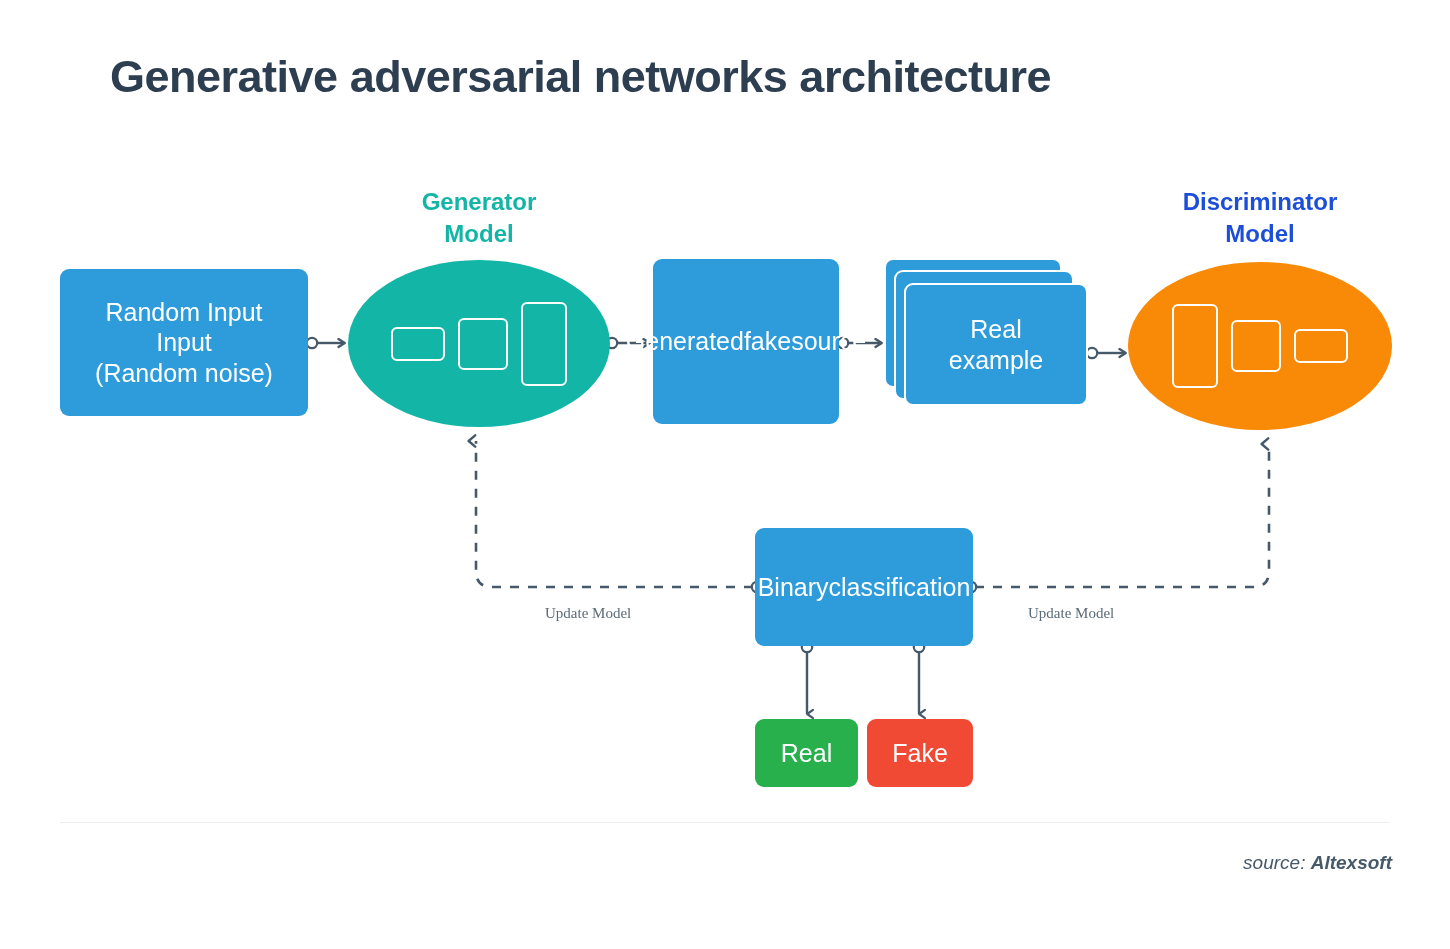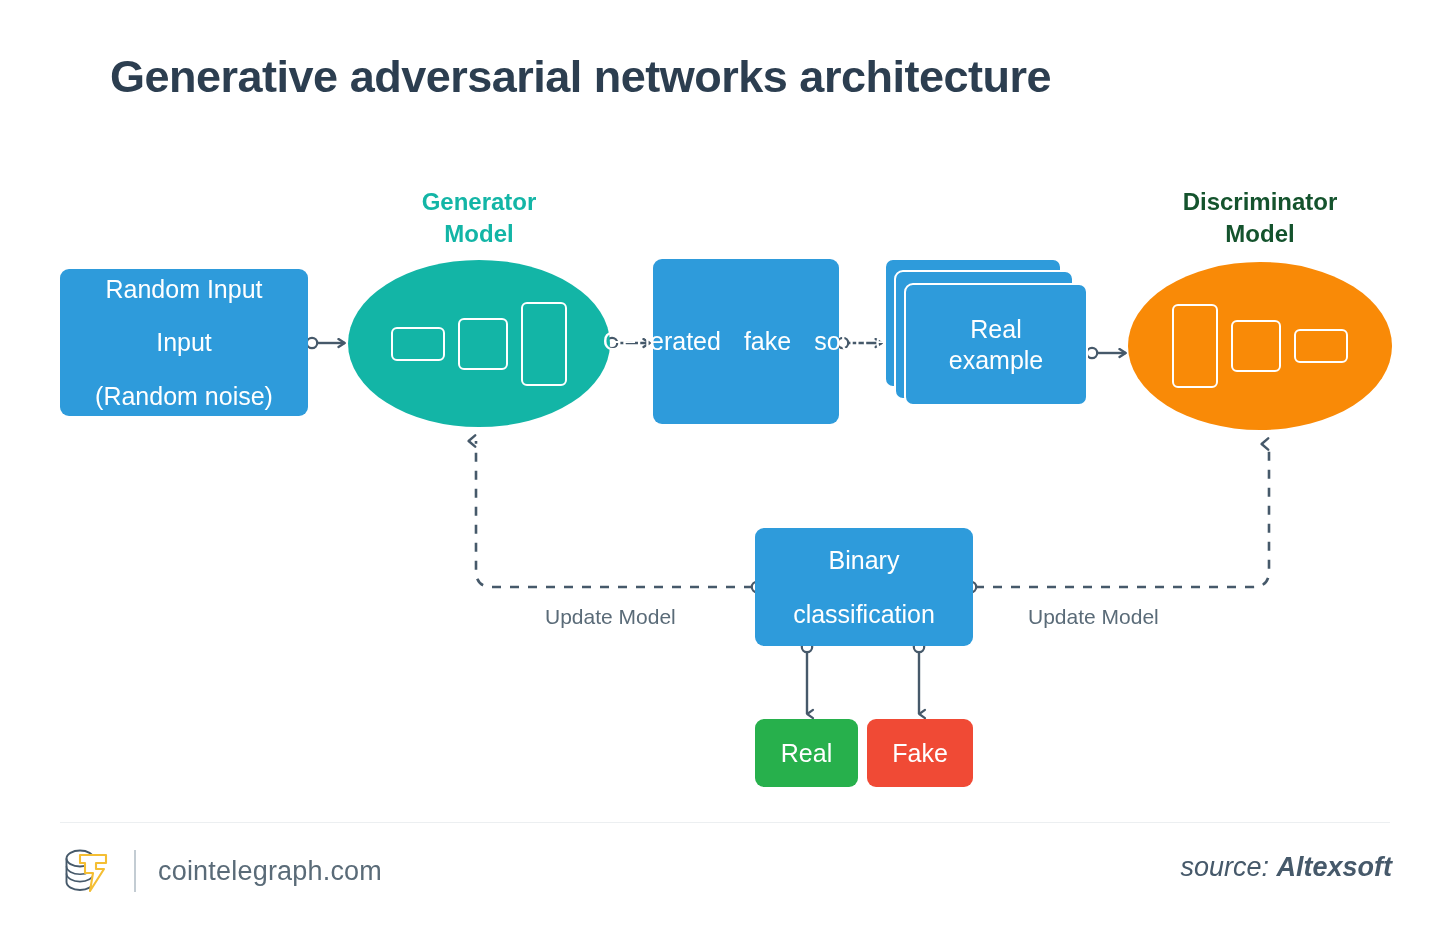--- a/index.html
+++ b/index.html
@@ -41,21 +41,21 @@
     color: #ffffff;
     display: flex;
     align-items: center;
     justify-content: center;
     text-align: center;
     box-sizing: border-box;
     line-height: 1.22;
   }
   .node-box .line { display: block; }
 
-  .blue   { background: #2E9BDB; gap: 23px; }
+  .blue   { background: #2E9BDB; }
   .green  { background: #27B04C; }
   .red    { background: #F04A35; }
 
   
   #random-input-vector {
     left: 60px; top: 269px; width: 248px; height: 147px;
     font-size: 25px;
     flex-direction: column;
   }
   #random-input-vector .sub { font-size: 25px; }
@@ -83,21 +83,21 @@
     left: 20px; top: 25px; width: 184px; height: 123px;
     display: flex; align-items: center; justify-content: center;
     color: #ffffff; font-size: 25px; text-align: center; line-height: 1.22;
     flex-direction: column;
     border: 2px solid #ffffff;
   }
 
   #binary-classification {
     left: 755px; top: 528px; width: 218px; height: 118px;
     font-size: 25px;
-    flex-direction: column;
+    flex-direction: row;
   }
 
   #real-outcome {
     left: 755px; top: 719px; width: 103px; height: 68px;
     font-size: 25px;
   }
   #fake-outcome {
     left: 867px; top: 719px; width: 106px; height: 68px;
     font-size: 25px;
   }
@@ -141,29 +141,30 @@
     line-height: 1.35;
     white-space: pre-line;
     margin-top: 8px;
   }
   #generator-label {
     left: 348px; top: 178px; width: 262px;
     color: #13B5A6;
   }
   #discriminator-label {
     left: 1118px; top: 178px; width: 284px;
-    color: #14532d;
+    color: #1d4ed8;
   }
 
   
   .connector-label {
     position: absolute;
-    font-size: 21px;
+    font-size: 15px;
     color: #5A6B78;
     white-space: nowrap;
+    font-family: Liberation Serif, serif;
   }
   #update-model-left  { left: 545px;  top: 605px; }
   #update-model-right { left: 1028px; top: 605px; }
 
   
   #edges {
     position: absolute;
     left: 0; top: 0;
     width: 1450px; height: 949px;
     pointer-events: none;
@@ -189,21 +190,21 @@
     margin: 0 22px 0 20px;
   }
   #brand-name {
     font-size: 27px;
     color: #5A6B78;
     letter-spacing: 0.2px;
   }
   #source-credit {
     position: absolute;
     right: 58px; top: 852px;
-    font-size: 27px;
+    font-size: 19px;
     font-style: italic;
     color: #46596A;
     white-space: nowrap;
     margin-left: 40px;
   }
   #source-credit .src-name { font-weight: bold; }
 </style>
 </head>
 <body>
 
@@ -316,30 +317,19 @@
   <div class="node-box green" id="real-outcome">Real</div>
 
   <div class="node-box red" id="fake-outcome">Fake</div>
 
   <div class="connector-label" id="update-model-left">Update Model</div>
 
   <div class="connector-label" id="update-model-right">Update Model</div>
 
   <div id="footer-divider"></div>
 
-  <div id="footer-brand">
-    <svg id="cointelegraph-logo" viewBox="0 0 54 50" xmlns="http://www.w3.org/2000/svg">
-      <ellipse cx="20" cy="12.5" rx="13.5" ry="8" fill="none" stroke="#46596A" stroke-width="1.9"></ellipse>
-      <path d="M6.5,12.5 L6.5,36 C6.5,40.4 12.6,44 20,44 C27.4,44 33.5,40.4 33.5,36 L33.5,12.5" fill="none" stroke="#46596A" stroke-width="1.9"></path>
-      <path d="M6.5,20.3 C6.5,24.7 12.6,28.3 20,28.3 C27.4,28.3 33.5,24.7 33.5,20.3" fill="none" stroke="#46596A" stroke-width="1.6"></path>
-      <path d="M6.5,27.6 C6.5,32.0 12.6,35.6 20,35.6 C27.4,35.6 33.5,32.0 33.5,27.6" fill="none" stroke="#46596A" stroke-width="1.6"></path>
-      <path d="M20,9 L46,9 L46,17 L36,17 L36,23 L44,23 L30,45 L33,27 L25,27 L25,17 L20,17 Z" fill="#ffffff" stroke="#F4BE33" stroke-width="2.1" stroke-linejoin="round"></path>
-    </svg>
-    <div id="brand-separator"></div>
-    <div id="brand-name">cointelegraph.com</div>
-  </div>
 
   <div id="source-credit">
     <span>source:</span>
     <span class="src-name">Altexsoft</span>
   </div>
 
 </div>
 
 </body></html>

